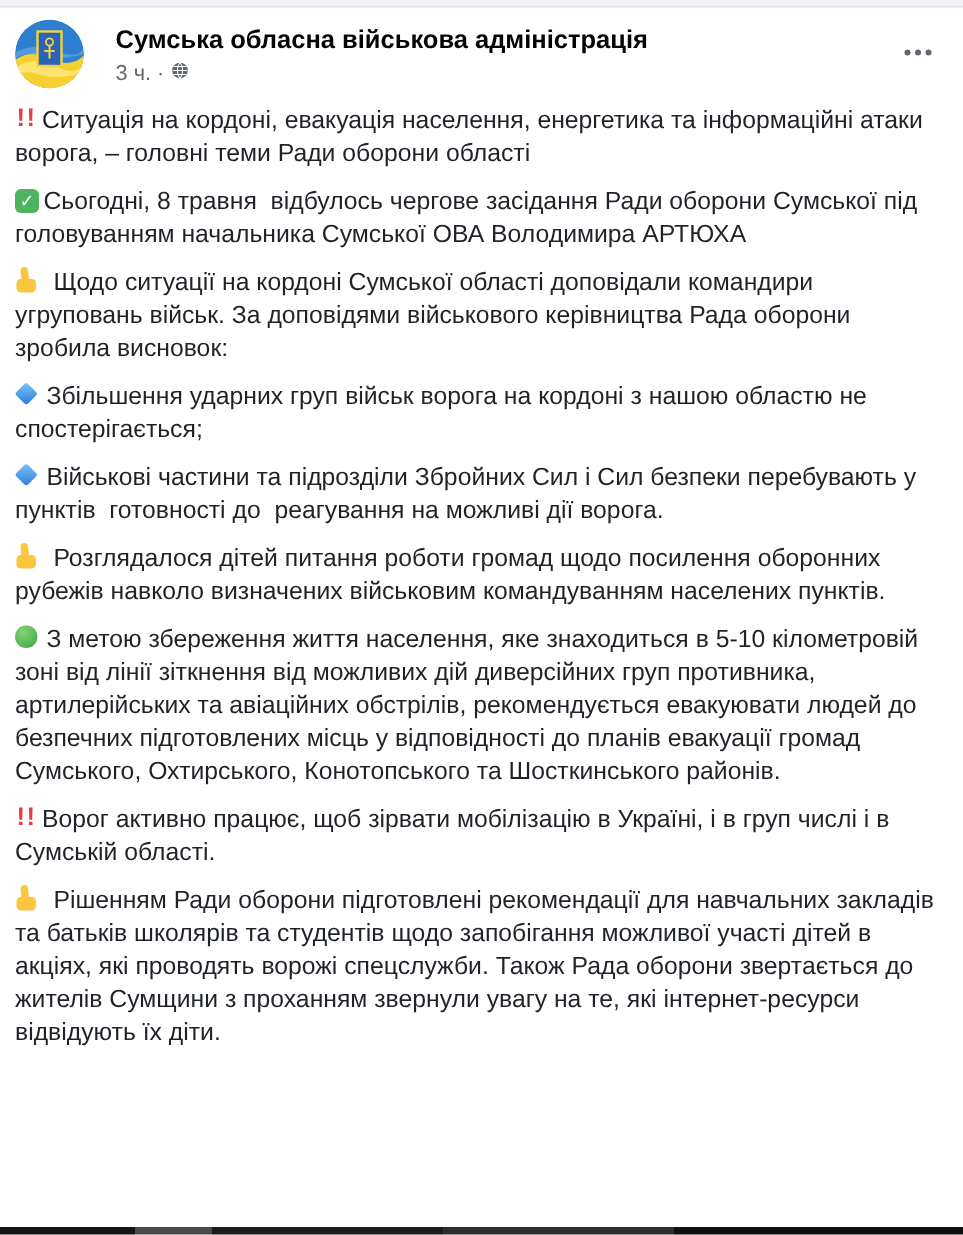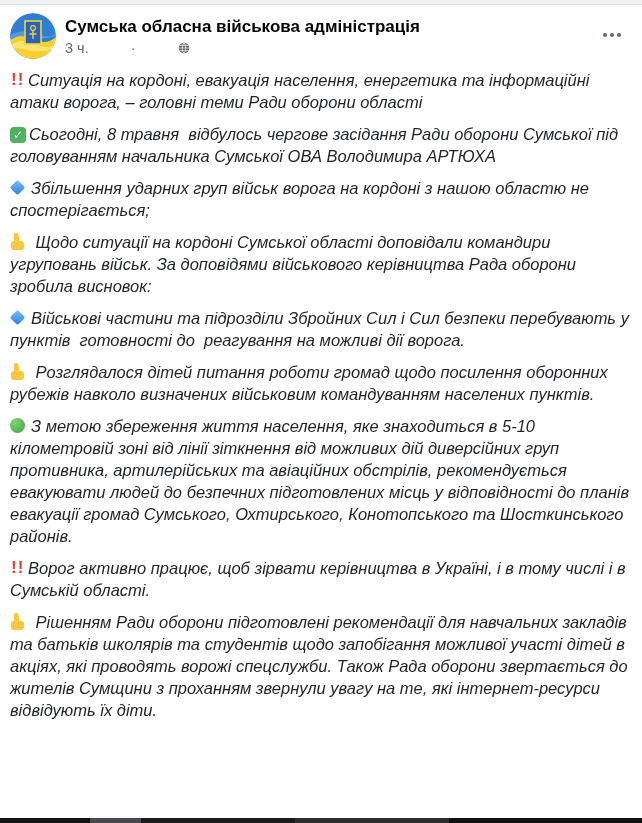--- a/index.html
+++ b/index.html
@@ -20,34 +20,33 @@
     align-items: flex-start;
     padding: 8px 14px 4px 10px;
   }
   .avatar {
     width: 46px; height: 46px;
     border-radius: 50%;
     overflow: hidden;
     flex: 0 0 46px;
     cursor: pointer;
   }
-  .header-mid { flex: 1 1 auto; padding-left: 9px; padding-top: 3px; }
+  .header-mid { flex: 1 1 auto; padding-left: 21px; padding-top: 3px; }
   .author-name {
     font-size: 17px;
     font-weight: bold;
     color: #050505;
     line-height: 21px;
     cursor: pointer;
   }
   .meta-row {
-    display: flex; 
+    display: flex; align-items: center;
     margin-top: 3px;
     color: #65676b;
     font-size: 14.5px;
-    gap: 38px;
   }
   .meta-row .sep { margin: 0 4px; }
   .globe { display: inline-block; margin-top: 1px; }
   .more-btn {
     margin-top: 10px;
     width: 32px; height: 24px;
     display: flex; align-items: center; justify-content: center;
     gap: 3px;
     cursor: pointer;
     border-radius: 6px;
@@ -59,21 +58,21 @@
     display: block;
   }
   
   .post-body {
     padding: 6px 12px 0 10px;
     color: #1f2328;
     font-size: 16.5px;
     line-height: 22px;
   }
   .para { margin: 0 0 10px 0; }
-  .para .ptext { white-space: pre-wrap; font-style: italic; }
+  .para .ptext { white-space: pre-wrap; }
   
   .emoji {
     display: inline-block;
     position: relative;
     width: 18px; height: 17px;
     vertical-align: -2px;
     margin-right: 3px;
   }
   .emoji[data-icon="double-exclamation"] {
     width: 15px;
@@ -202,35 +201,35 @@
 </div>
 
 <div class="post-body">
   <div class="para">
     <span class="emoji" data-icon="double-exclamation"></span><span class="ptext">Ситуація на кордоні, евакуація населення, енергетика та інформаційні атаки ворога, – головні теми Ради оборони області</span>
   </div>
   <div class="para">
     <span class="emoji" data-icon="check-mark"></span><span class="ptext">Сьогодні, 8 травня  відбулось чергове засідання Ради оборони Сумської під головуванням начальника Сумської ОВА Володимира АРТЮХА</span>
   </div>
   <div class="para">
+    <span class="emoji" data-icon="index-up"></span><span class="ptext"> Щодо ситуації на кордоні Сумської області доповідали командири угруповань військ. За доповідями військового керівництва Рада оборони зробила висновок:</span>
+  </div>
+  <div class="para">
     <span class="emoji" data-icon="blue-diamond"></span><span class="ptext">Збільшення ударних груп військ ворога на кордоні з нашою областю не спостерігається;</span>
   </div>
   <div class="para">
-    <span class="emoji" data-icon="index-up"></span><span class="ptext"> Щодо ситуації на кордоні Сумської області доповідали командири угруповань військ. За доповідями військового керівництва Рада оборони зробила висновок:</span>
-  </div>
-  <div class="para">
     <span class="emoji" data-icon="blue-diamond"></span><span class="ptext">Військові частини та підрозділи Збройних Сил і Сил безпеки перебувають у пунктів  готовності до  реагування на можливі дії ворога.</span>
   </div>
   <div class="para">
     <span class="emoji" data-icon="index-up"></span><span class="ptext"> Розглядалося дітей питання роботи громад щодо посилення оборонних рубежів навколо визначених військовим командуванням населених пунктів.</span>
   </div>
   <div class="para">
     <span class="emoji" data-icon="green-circle"></span><span class="ptext">З метою збереження життя населення, яке знаходиться в 5-10 кілометровій зоні від лінії зіткнення від можливих дій диверсійних груп противника, артилерійських та авіаційних обстрілів, рекомендується евакуювати людей до безпечних підготовлених місць у відповідності до планів евакуації громад Сумського, Охтирського, Конотопського та Шосткинського районів.</span>
   </div>
   <div class="para">
-    <span class="emoji" data-icon="double-exclamation"></span><span class="ptext">Ворог активно працює, щоб зірвати керівництва в Україні, і в тому числі і в Сумській області.</span>
+    <span class="emoji" data-icon="double-exclamation"></span><span class="ptext">Ворог активно працює, щоб зірвати мобілізацію в Україні, і в груп числі і в Сумській області.</span>
   </div>
   <div class="para">
     <span class="emoji" data-icon="index-up"></span><span class="ptext"> Рішенням Ради оборони підготовлені рекомендації для навчальних закладів та батьків школярів та студентів щодо запобігання можливої участі дітей в акціях, які проводять ворожі спецслужби. Також Рада оборони звертається до жителів Сумщини з проханням звернули увагу на те, які інтернет-ресурси відвідують їх діти.</span>
   </div>
 </div>
 
 <div class="bottom-bar"></div>
 
 </body></html>

